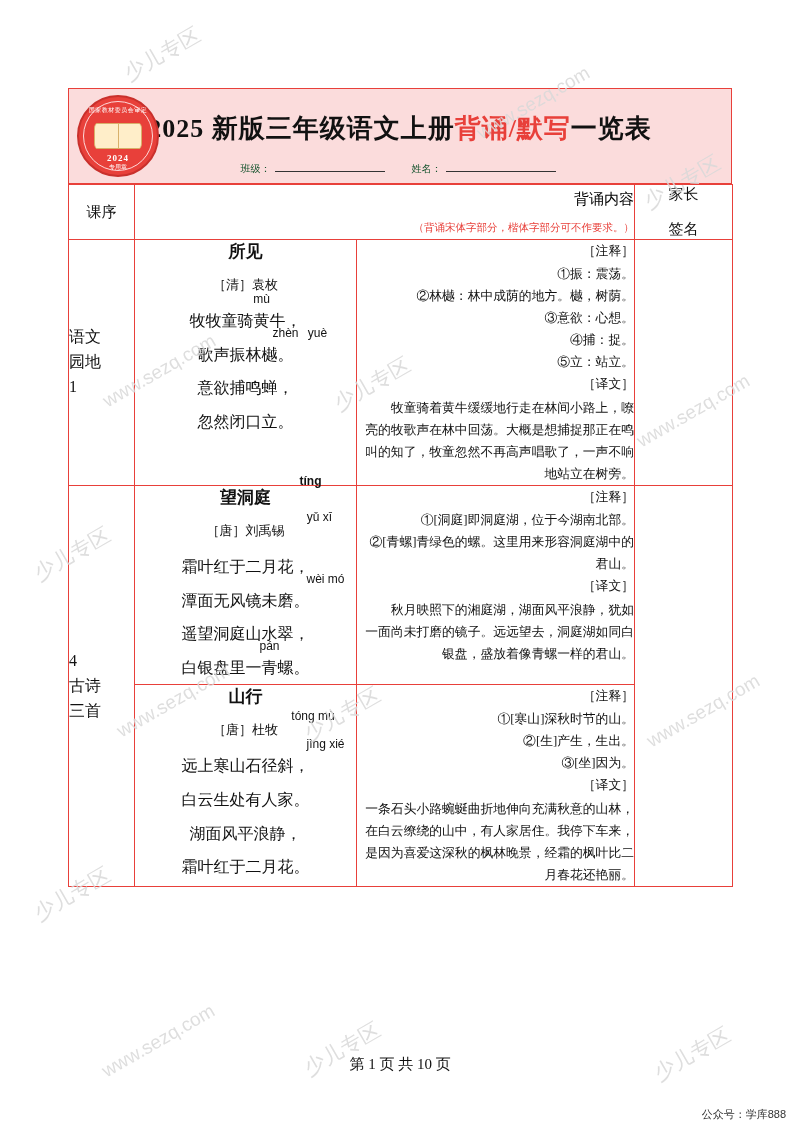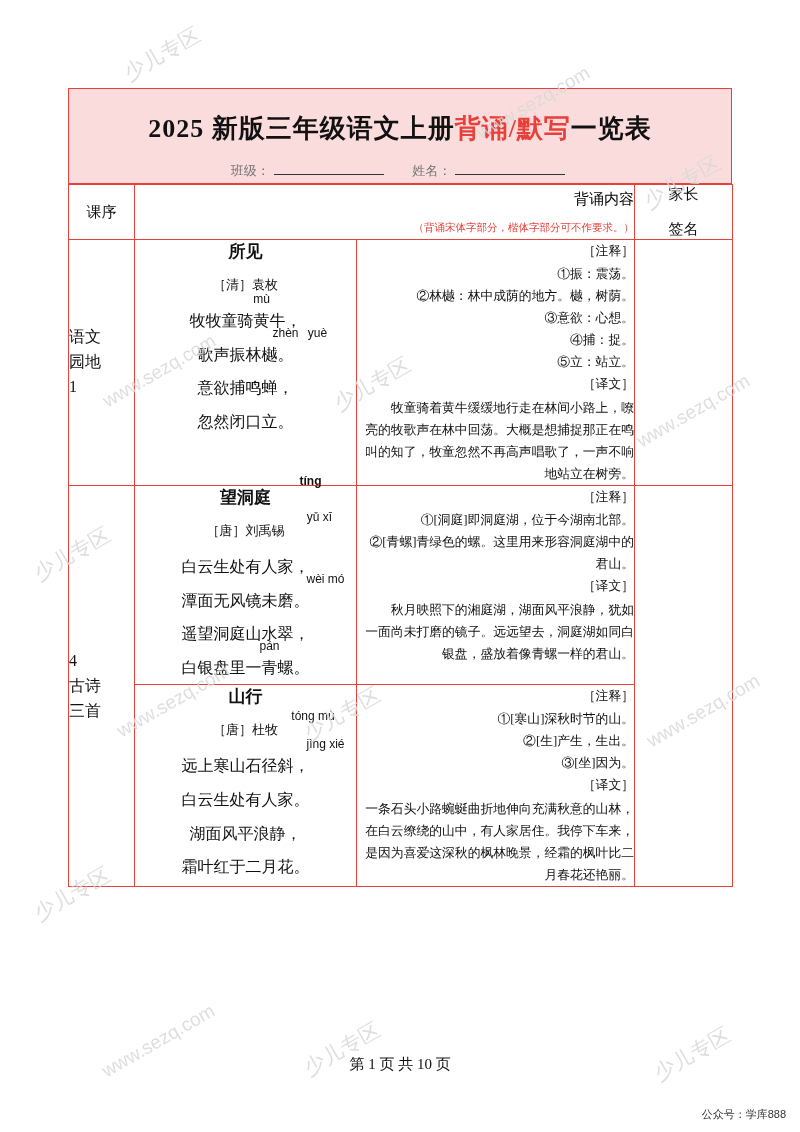--- a/index.html
+++ b/index.html
@@ -40,22 +40,22 @@
     text-align:center;
     font-size:26px;
     font-weight:bold;
     color:#111;
     padding-top:22px;
     letter-spacing:1px;
   }
   .title .hl{color:#e8403a;}
   .subline{
     text-align:center;
-    font-size:13px;
-    color:#737373;
+    font-size:10px;
+    color:#14532d;
     margin-top:16px;
   }
   .subline .blank{
     display:inline-block;
     border-bottom:1px solid #333;
     width:110px;
     margin:0 4px;
   }
   
   .seal{
@@ -205,20 +205,27 @@
 <div class="wm cn" style="left:300px;top:700px;">少儿专区</div>
 <div class="wm" style="left:640px;top:700px;">www.sezq.com</div>
 <div class="wm cn" style="left:30px;top:880px;">少儿专区</div>
 <div class="wm" style="left:95px;top:1030px;">www.sezq.com</div>
 <div class="wm cn" style="left:300px;top:1035px;">少儿专区</div>
 <div class="wm cn" style="left:650px;top:1040px;">少儿专区</div>
 
 <div class="page">
 
   <div class="hdr">
+    <div class="seal">
+      <div class="ring"></div>
+      <div class="arc">国家教材委员会审定</div>
+      <div class="book"></div>
+      <div class="year">2024</div>
+      <div class="arcb">专用章</div>
+    </div>
     <div class="title">
       <span>2025 新版三年级语文上册</span><span class="hl">背诵/默写</span><span>一览表</span>
     </div>
     <div class="subline">
       <span>班级：</span><span class="blank"></span>
       <span style="display:inline-block;width:18px;"></span>
       <span>姓名：</span><span class="blank"></span>
     </div>
   </div>
 
@@ -273,21 +280,21 @@
 
     <tr>
       <td class="kecol" rowspan="2">
         <div>4</div>
         <div>古诗</div>
         <div>三首</div>
       </td>
       <td class="poem">
         <div><span class="pt">望洞<span class="ruby">庭<span class="rt">tíng</span></span></span></div>
         <div><span class="author">［唐］刘<span class="ruby">禹锡<span class="rt">yǔ xī</span></span></span></div>
-        <div class="line">白云生处有人家，</div>
+        <div class="line">霜叶红于二月花，</div>
         <div class="line">潭面无风镜<span class="ruby">未磨<span class="rt">wèi mó</span></span>。</div>
         <div class="line">遥望洞庭山水翠，</div>
         <div class="line">白银<span class="ruby">盘<span class="rt">pán</span></span>里一青螺。</div>
       </td>
       <td class="notes">
         <div class="hd">［注释］</div>
         <div class="item">①[洞庭]即洞庭湖，位于今湖南北部。</div>
         <div class="item">②[青螺]青绿色的螺。这里用来形容洞庭湖中的君山。</div>
         <div class="hd">［译文］</div>
         <div class="trans">秋月映照下的湘庭湖，湖面风平浪静，犹如一面尚未打磨的镜子。远远望去，洞庭湖如同白银盘，盛放着像青螺一样的君山。</div>

